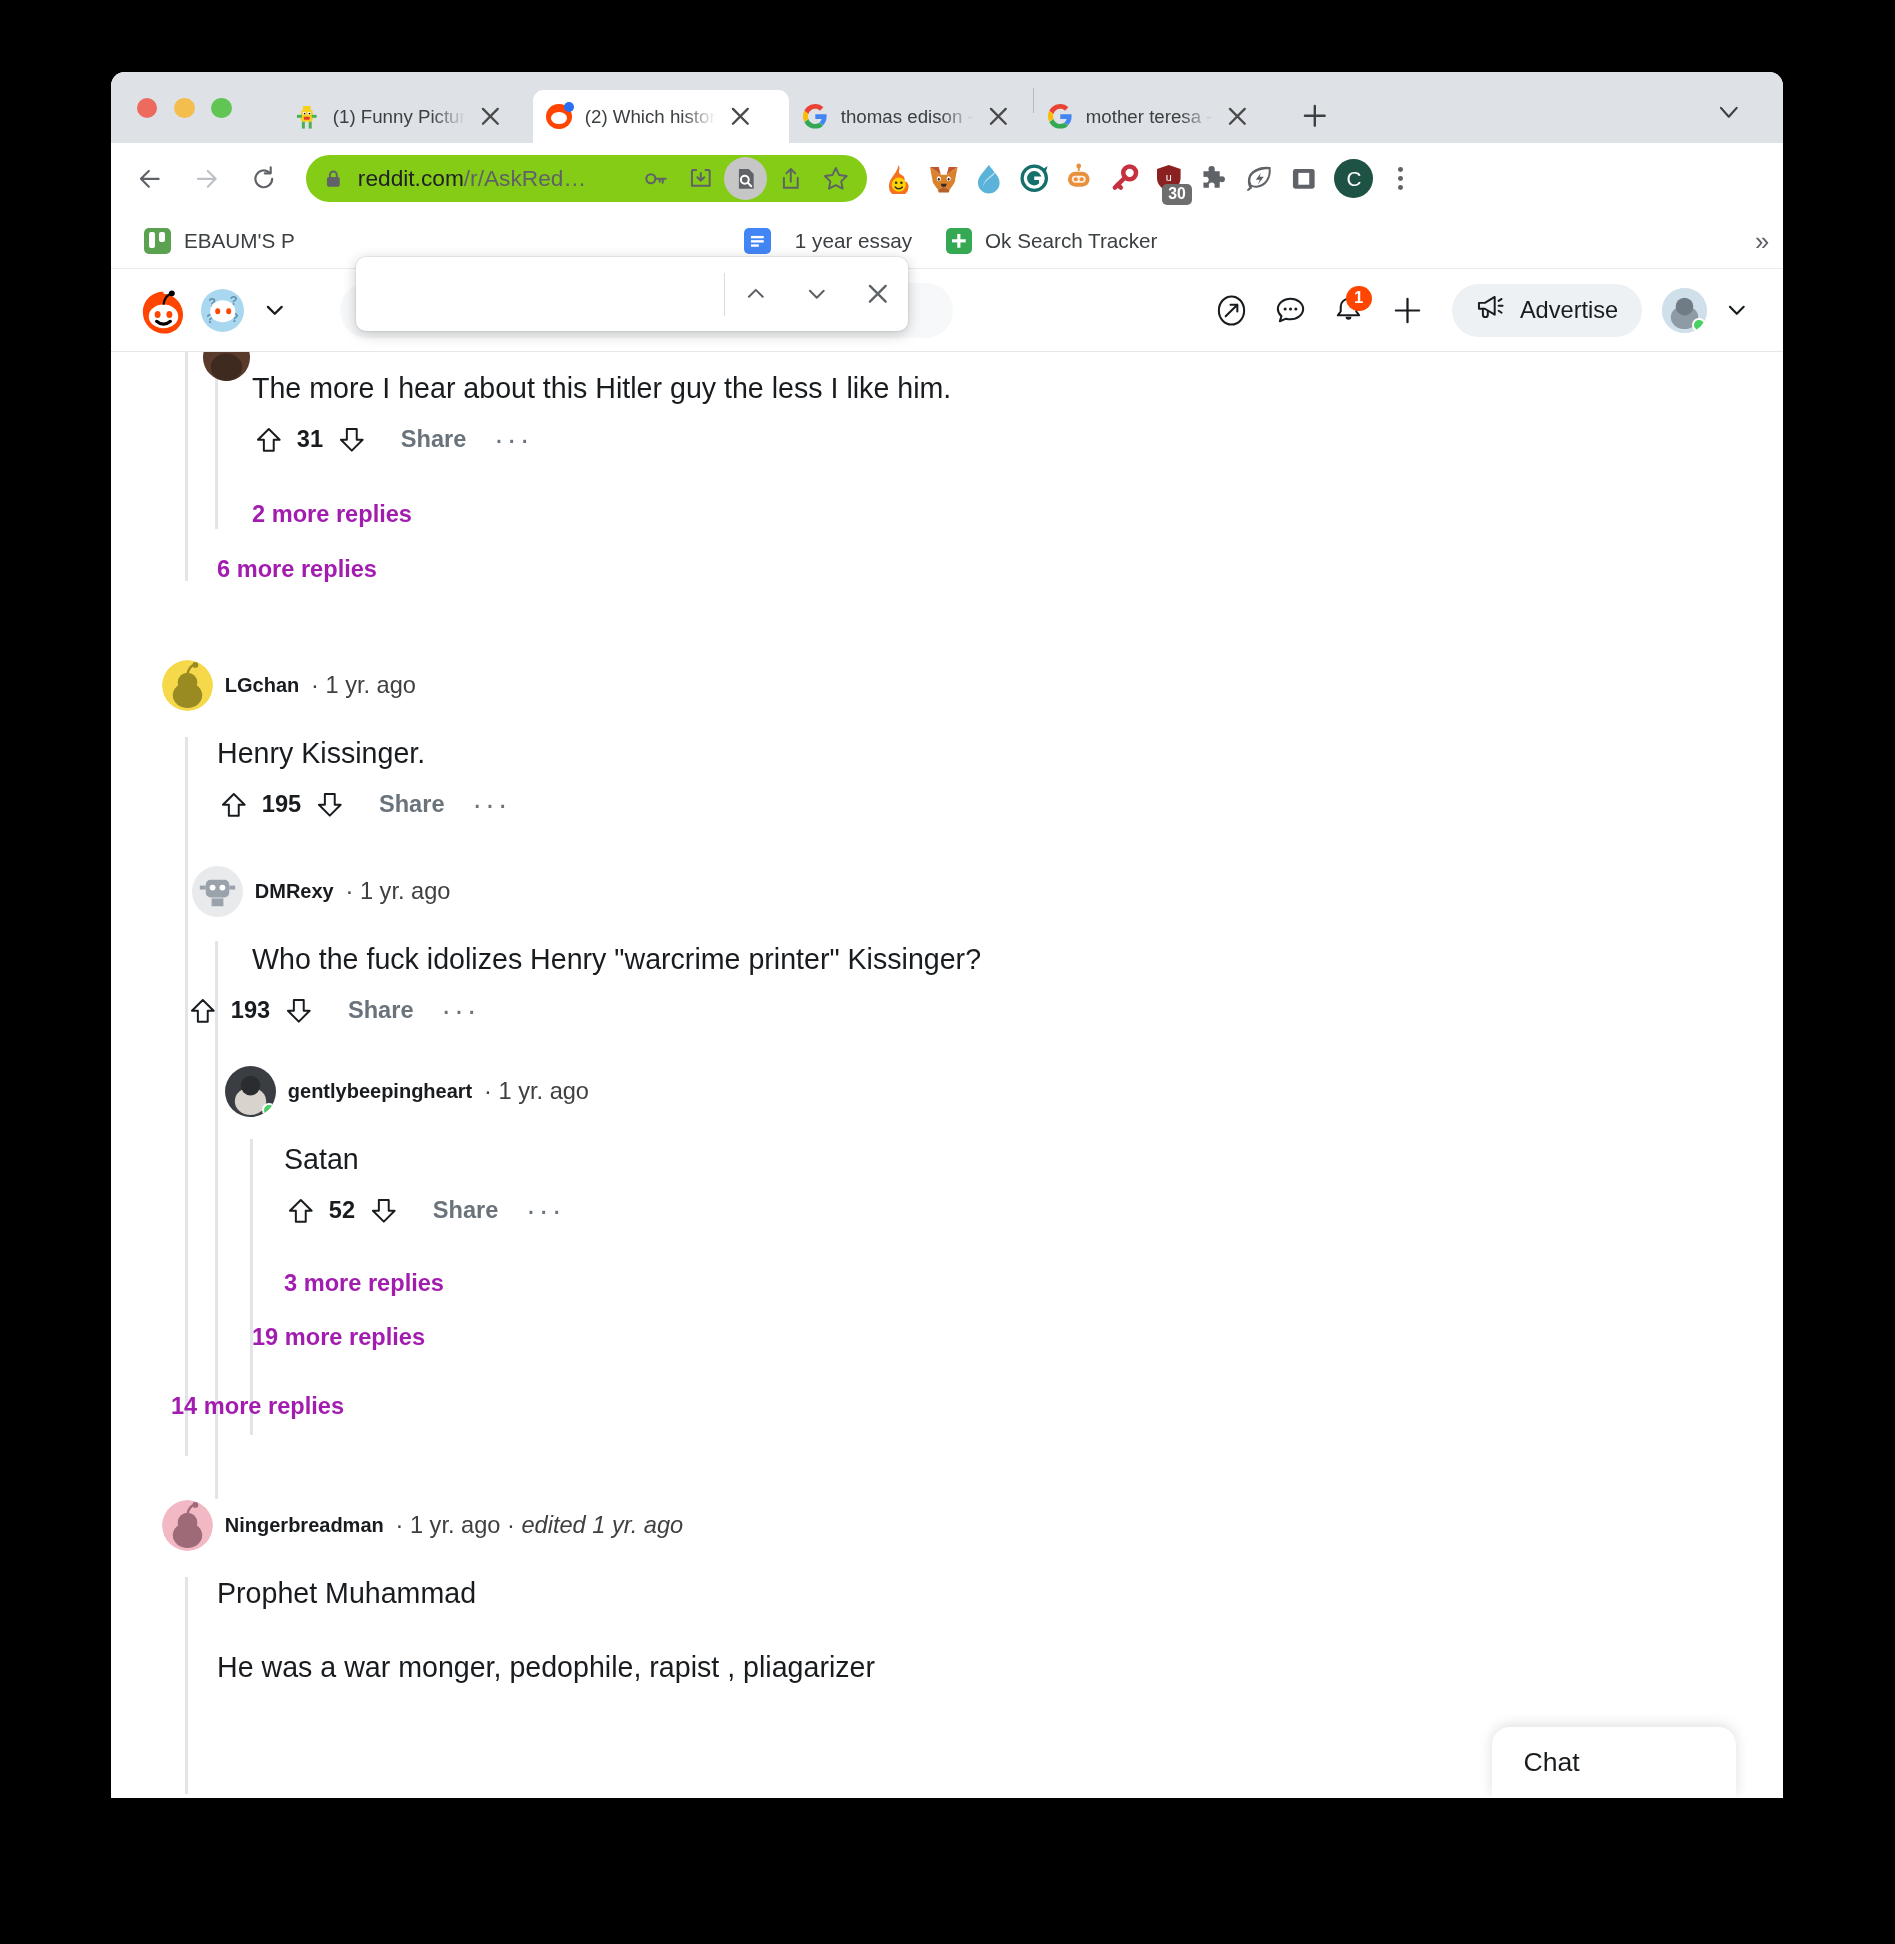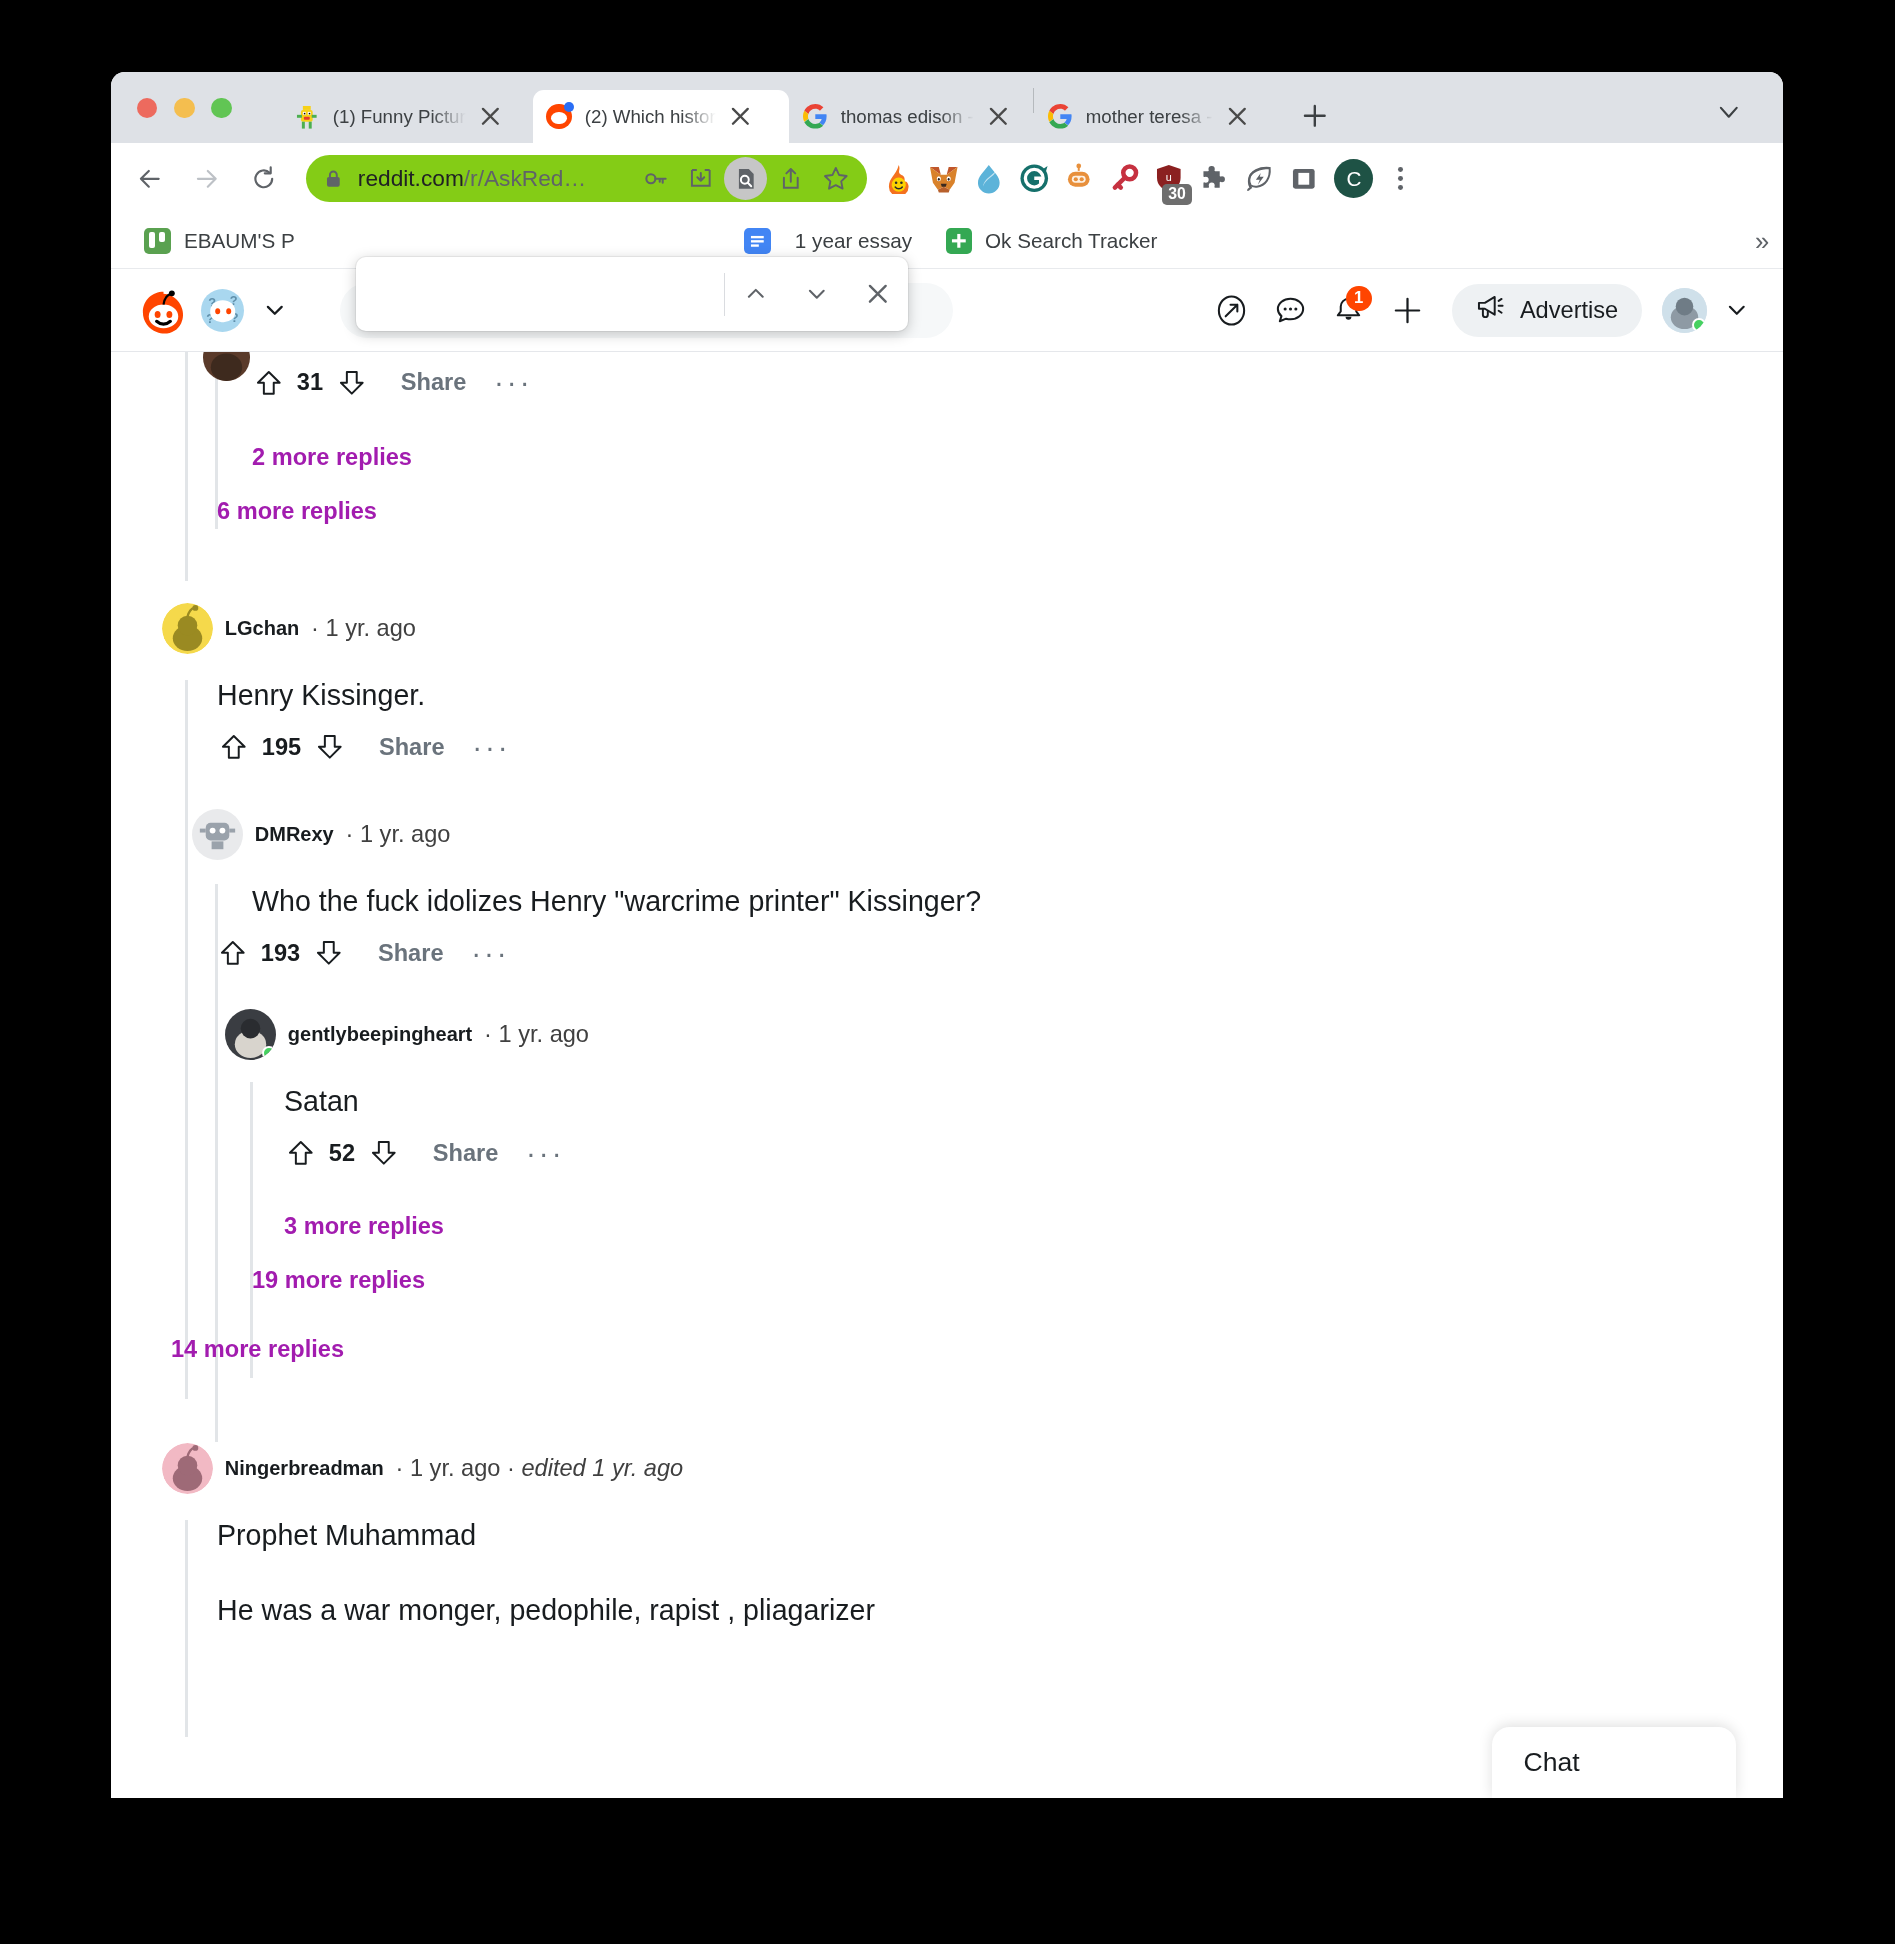--- a/index.html
+++ b/index.html
@@ -746,20 +746,21 @@
 
       <div class="comment" style="position:relative;">
         <div class="thread-line" style="left:74px; top:0; height:229px;"></div>
         <div class="thread-line" style="left:104px; top:0; height:177px;"></div>
         <div style="position:absolute; left:92px; top:-17.7px; width:47px; height:47px; border-radius:50%; overflow:hidden;">
           <svg width="47" height="47" viewBox="0 0 48 48">
               <rect width="48" height="48" fill="#5a3a2a"></rect>
               <ellipse cx="24" cy="34" rx="16" ry="14" fill="#3e2a1e"></ellipse>
             </svg>
         </div>
+        <div class="cbody" style="padding-left:141px; padding-top:15.8px;">The more I hear about this Hitler guy the less I like him.</div>
         <div class="cactions" style="padding-left:141px;">
           <span class="vote">
             <span class="vote-arrow">
               <svg width="29.6" height="29.6" viewBox="0 0 30 30">
                   <path d="M15 4 L26 15 H20 V26 H10 V15 H4 Z" fill="none" stroke="currentColor" stroke-width="2" stroke-linejoin="round"></path>
                 </svg>
             </span>
             <span class="vote-count">31</span>
             <span class="vote-arrow">
               <svg width="29.6" height="29.6" viewBox="0 0 30 30">
@@ -823,21 +824,21 @@
                 <circle cx="31" cy="22" r="3" fill="#fff"></circle>
                 <rect x="20" y="33" width="12" height="8" fill="#9aa2ab"></rect>
                 <rect x="8" y="20" width="6" height="4" fill="#9aa2ab"></rect>
                 <rect x="38" y="20" width="6" height="4" fill="#9aa2ab"></rect>
               </svg>
           </span>
           <span class="cname">DMRexy</span>
           <span class="cmeta">· 1 yr. ago</span>
         </div>
         <div class="cbody" style="padding-left:141px; padding-top:21.7px;">Who the fuck idolizes Henry "warcrime printer" Kissinger?</div>
-        <div class="cactions" style="padding-left:105px;">
+        <div class="cactions" style="padding-left:75px;">
           <span class="vote">
             <span class="vote-arrow">
               <svg width="29.6" height="29.6" viewBox="0 0 30 30">
                   <path d="M15 4 L26 15 H20 V26 H10 V15 H4 Z" fill="none" stroke="currentColor" stroke-width="2" stroke-linejoin="round"></path>
                 </svg>
             </span>
             <span class="vote-count">193</span>
             <span class="vote-arrow">
               <svg width="29.6" height="29.6" viewBox="0 0 30 30">
                   <path d="M15 26 L26 15 H20 V4 H10 V15 H4 Z" fill="none" stroke="currentColor" stroke-width="2" stroke-linejoin="round"></path>

